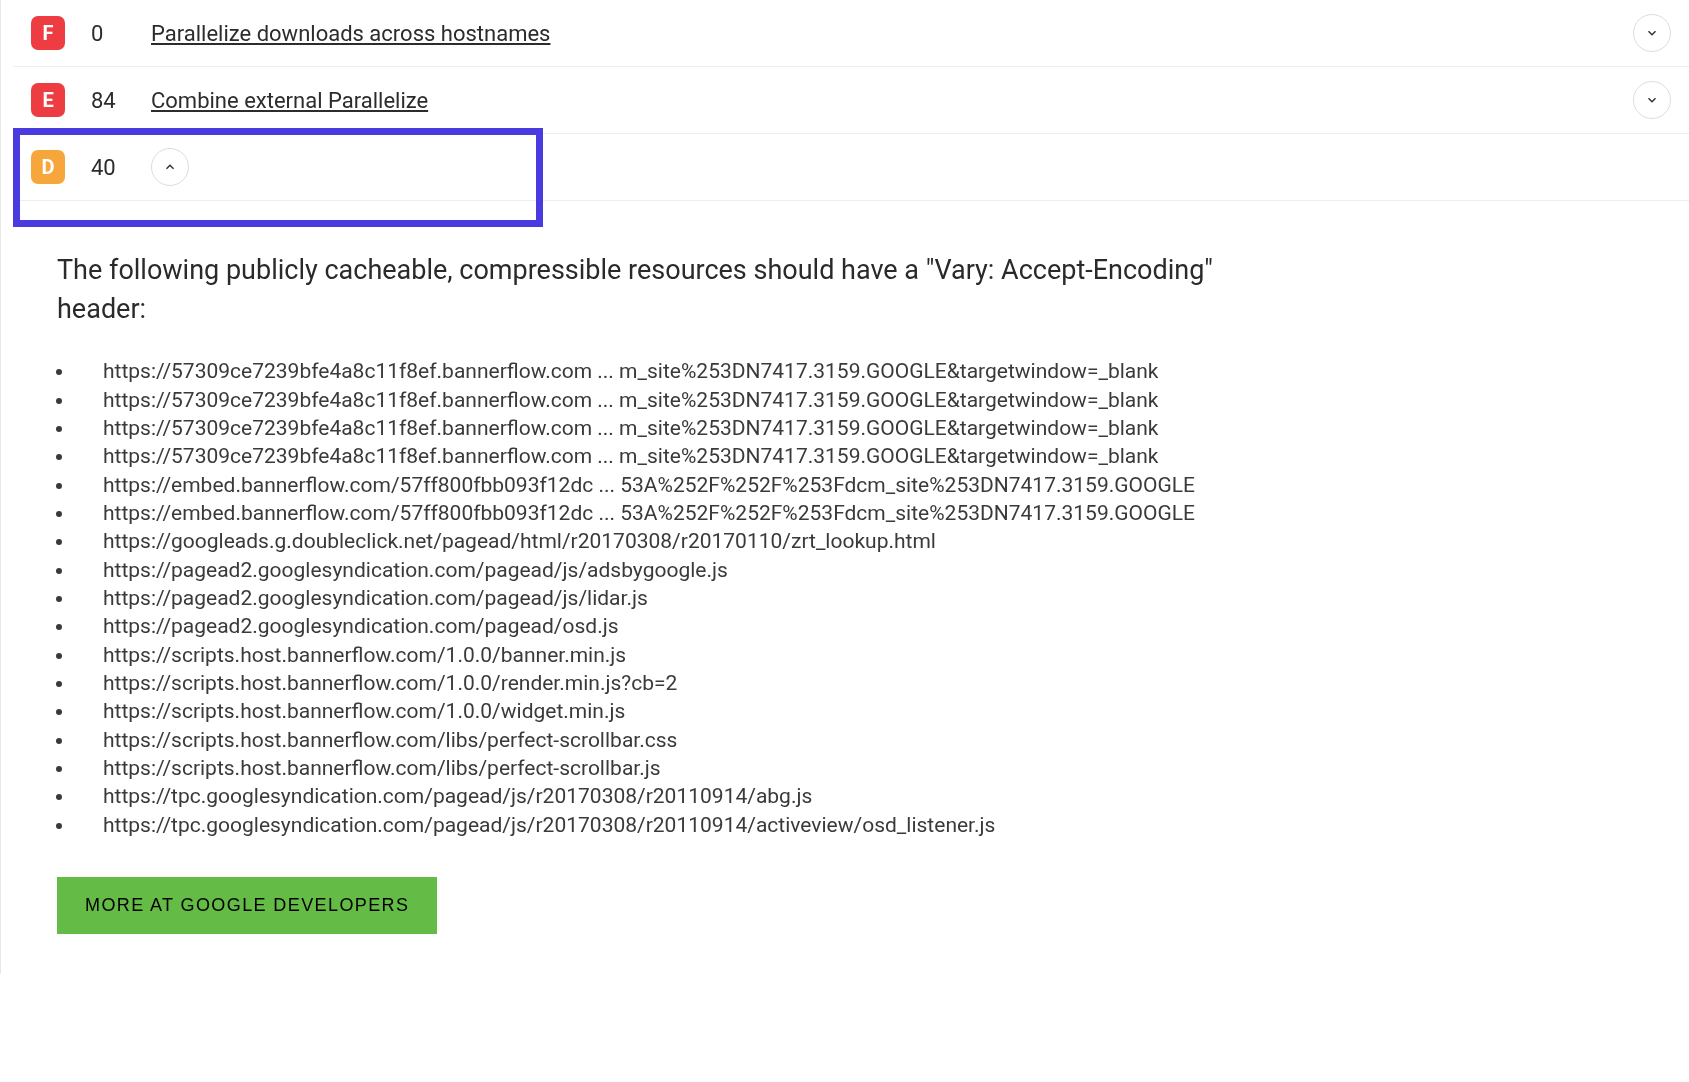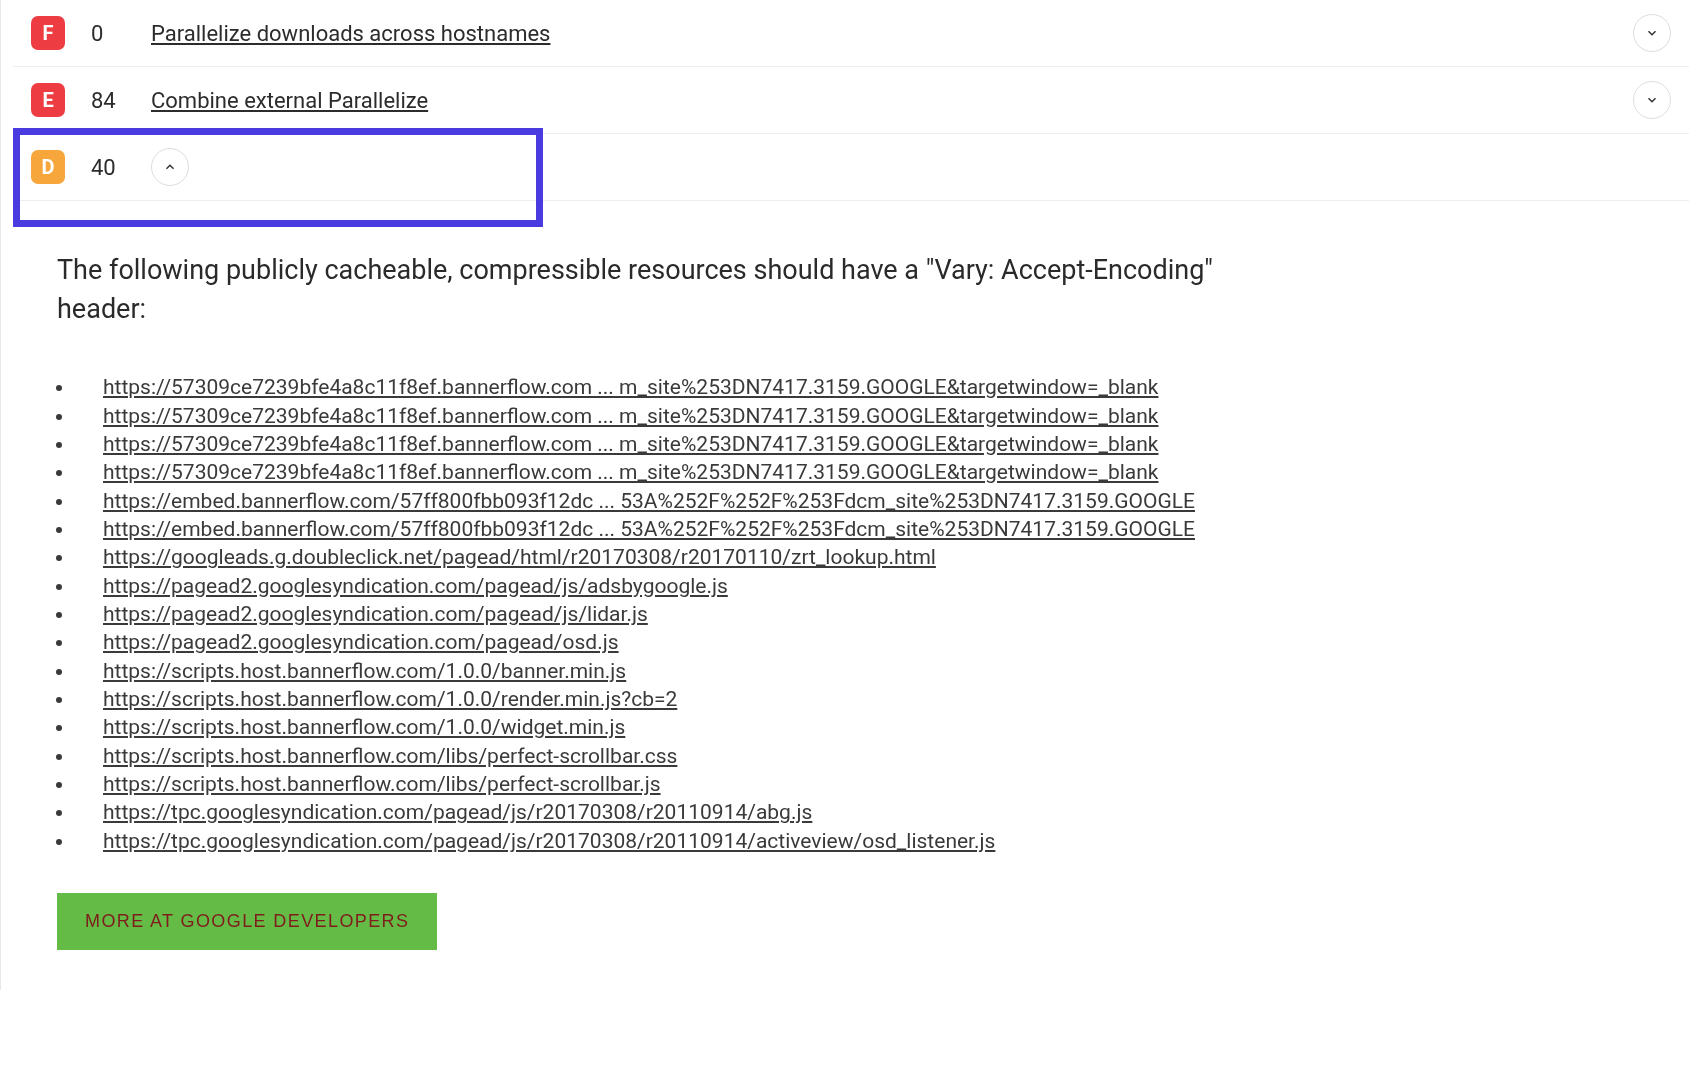--- a/index.html
+++ b/index.html
@@ -92,41 +92,40 @@
       fill: none;
     }
     .expanded-content {
       padding: 50px 44px 40px 44px;
     }
     .expanded-heading {
       font-size: 27px;
       line-height: 1.45;
       color: #2a2a2a;
       font-weight: 400;
-      margin-bottom: 44px;
+      margin-bottom: 28px;
       max-width: 1250px;
     }
     .url-list {
       list-style: disc;
       padding-left: 18px;
       margin-left: 0;
     }
     .url-list li {
       font-size: 21px;
       color: #3a3a3a;
       line-height: 1.35;
       padding-left: 28px;
       font-weight: 400;
-      text-decoration: underline;
     }
     .google-button {
       display: inline-block;
       margin-top: 38px;
       background: #64bb46;
-      color: #7f1d1d;
+      color: #000000;
       font-size: 18px;
       font-weight: 500;
       letter-spacing: 1.4px;
       padding: 18px 28px;
       border: none;
       cursor: pointer;
       text-align: center;
     }
   </style>
 </head>

